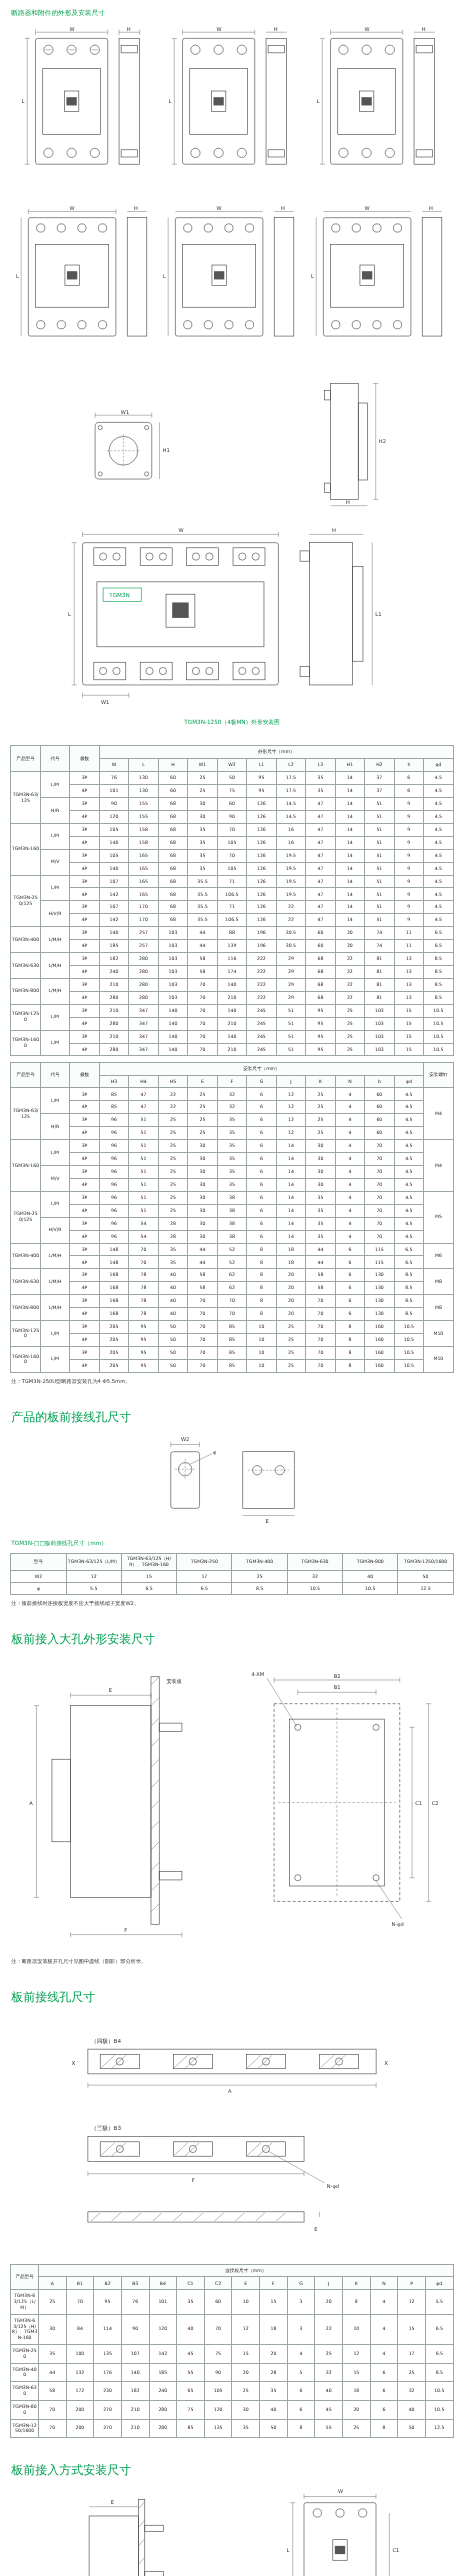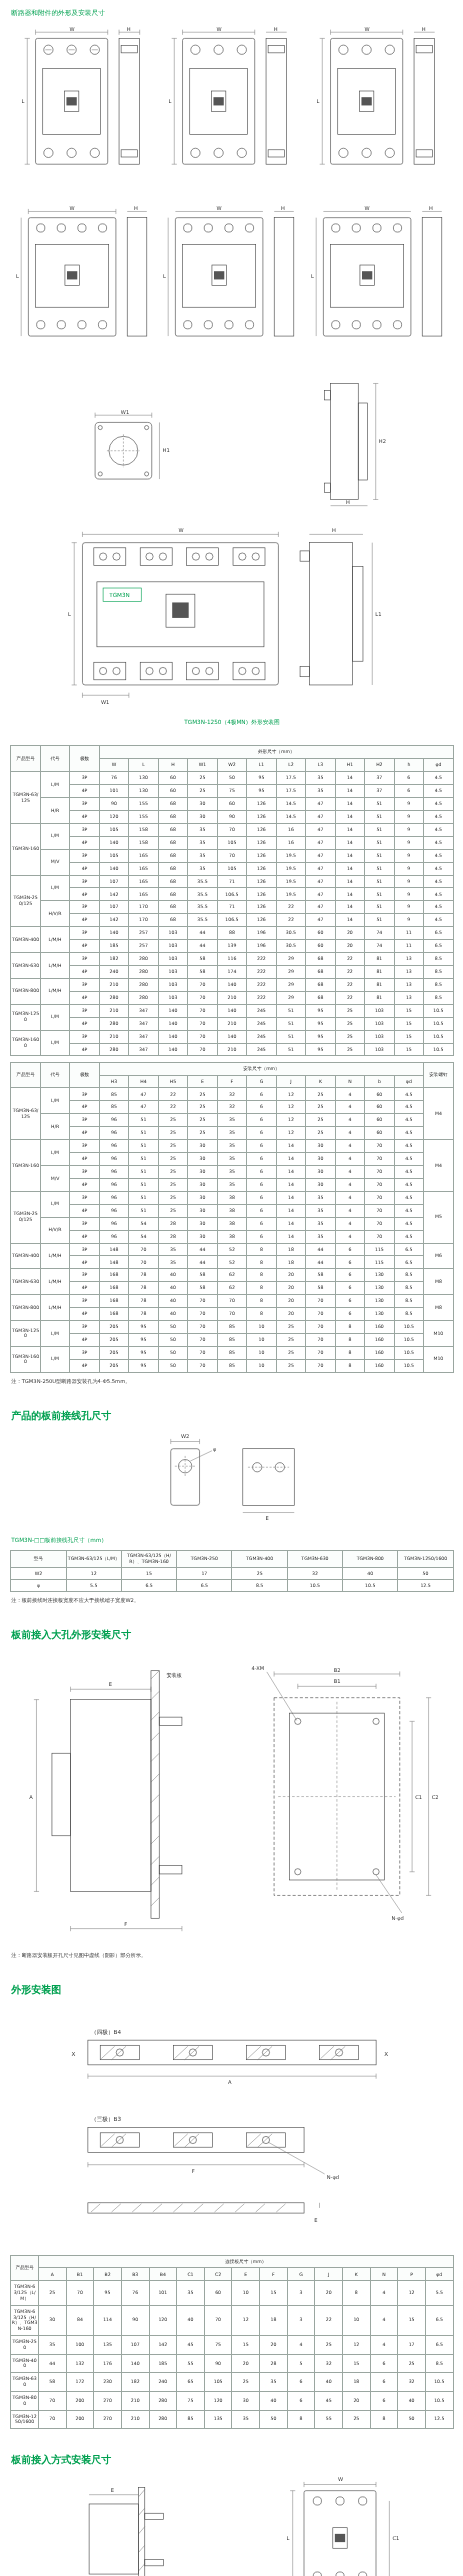--- a/index.html
+++ b/index.html
@@ -1,19 +1,19 @@
 <!DOCTYPE html>
 <html style="font-size:8.2px"><head>
 <meta charset="utf-8">
 <style>
   html,body{margin:0;padding:0;background:#ffffff;}
   body{width:464px;min-height:3367px;font-family:"DejaVu Sans","Liberation Sans",sans-serif;color:#222;}
   .page{width:464px;box-sizing:border-box;padding:7.2px 10.3px 20.6px 10.3px;}
   .page-title{color:#00a050;font-size:6.7px;font-weight:normal;margin:2.1px 0 7.2px 1px;}
-  .sec-heading{color:#00a050;font-size:10px;font-weight:bold;margin:24px 0 7.2px 1px;}
+  .sec-heading{color:#00a050;font-size:12px;font-weight:normal;margin:24px 0 7.2px 1px;}
   .fig-row{display:flex;justify-content:space-around;align-items:flex-end;margin:5.2px 0 13.4px 0;}
   .fig{display:flex;flex-direction:column;align-items:center;}
   .fig-caption{color:#00a050;font-size:5.7px;text-align:center;margin:3.1px 0 5.2px 0;}
   .note{font-size:5.2px;color:#333;margin:5.2px 0 3.1px 1px;}
   table{border-collapse:collapse;width:100%;table-layout:fixed;margin:4.1px 0 5.2px 0;}
   th,td{border:0.5px solid #9aa6a0;font-size:4.6px;font-weight:normal;text-align:center;vertical-align:middle;padding:3.1px 0.5px;line-height:1.25;word-break:break-all;}
   th{background:#fbfdfc;}
   .small-table th,.small-table td{padding:2.6px 0.5px;}
   svg{display:block;}
   .svg-dim{stroke:#777;stroke-width:1;}
@@ -1288,21 +1288,21 @@
         <g>
           <line class="svg-dim" x1="270" y1="436" x2="320" y2="510"></line>
           <text x="300" y="524" font-size="10" fill="#333">N-φd</text>
         </g>
       </svg>
     </div>
   </div>
 
   <div class="note">注：断路器安装板开孔尺寸见图中虚线（阴影）部分所示。</div>
 
-  <div class="sec-heading">外形安装图</div>
+  <div class="sec-heading">板前接线孔尺寸</div>
 
   <div class="fig-row">
     <div class="fig">
       <svg width="350" height="237" viewBox="0 0 680 460">
 
         <text x="66" y="58" font-size="11" fill="#333">（四极）B4</text>
         <text x="28" y="100" font-size="11" fill="#333">X</text>
         <text x="636" y="100" font-size="11" fill="#333">X</text>
         <rect class="svg-line" x="60" y="70" width="560" height="48" fill="#f7f7f7"></rect>
         <g>

